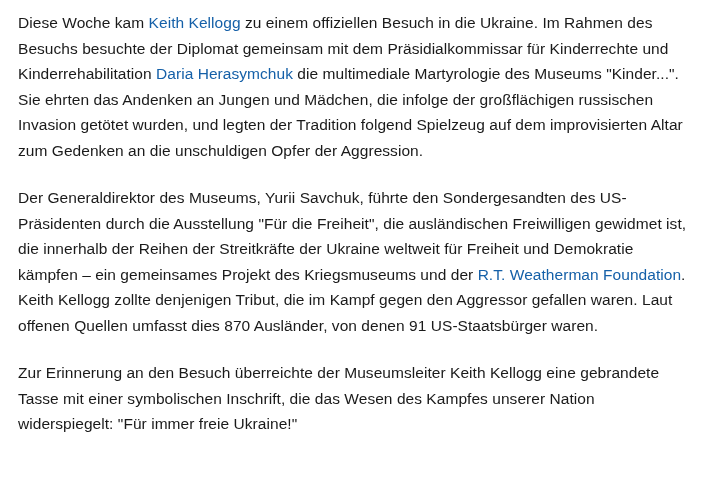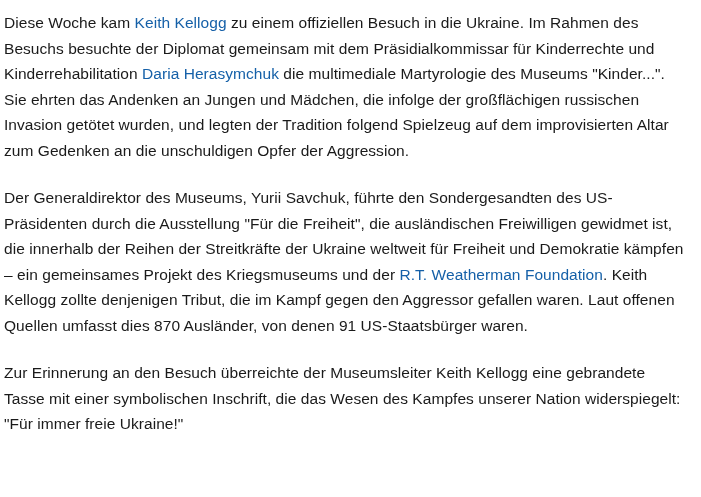--- a/index.html
+++ b/index.html
@@ -7,21 +7,21 @@
     padding: 0;
     background: #ffffff;
   }
   body {
     width: 701px;
     height: 497px;
     overflow: hidden;
     font-family: "Liberation Sans", sans-serif;
   }
   .article {
-    padding: 10px 14px 0 4px;
+    padding: 10px 14px 0 18px;
     box-sizing: border-box;
   }
   .para {
     margin: 0 0 22px 0;
     font-size: 15.5px;
     line-height: 25.5px;
     color: #1a1a1a;
     text-align: left;
     letter-spacing: 0.05px;
   }

